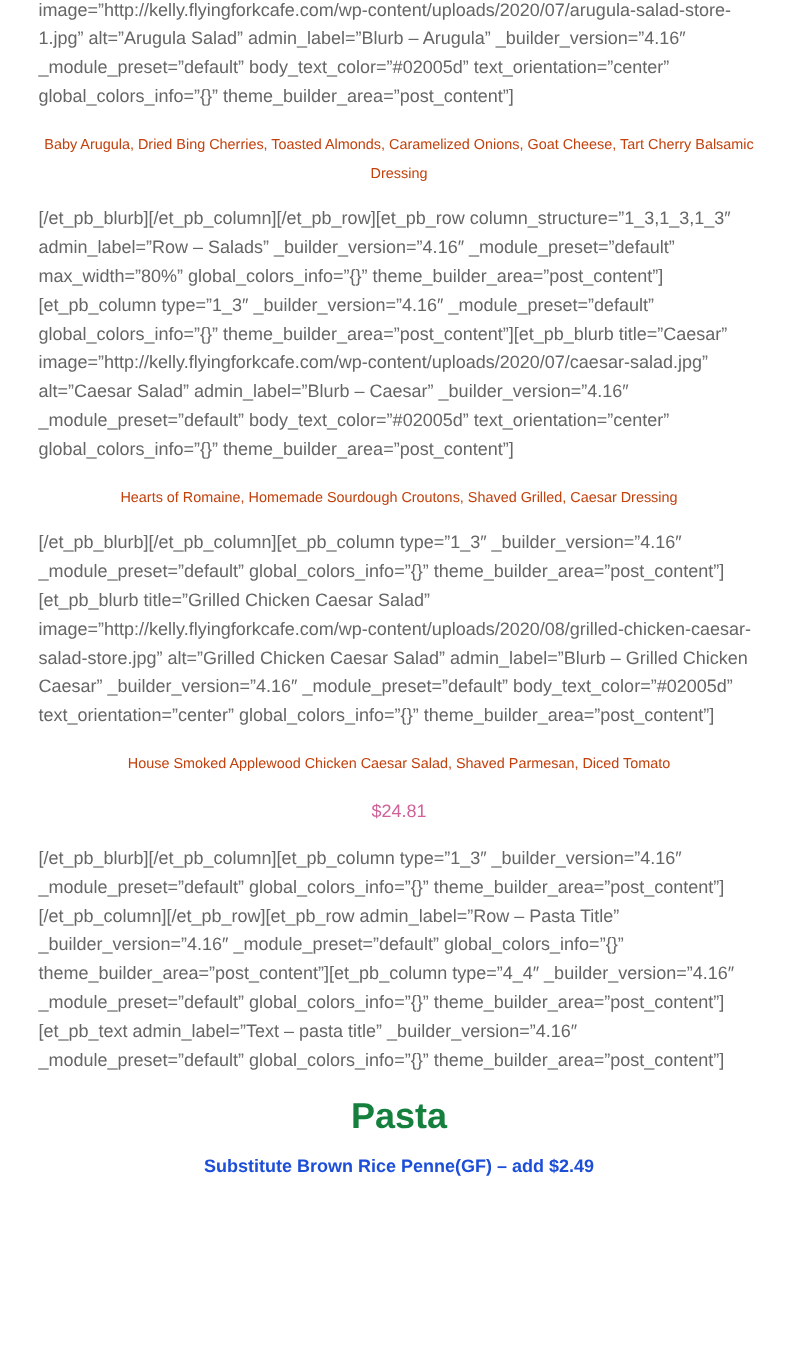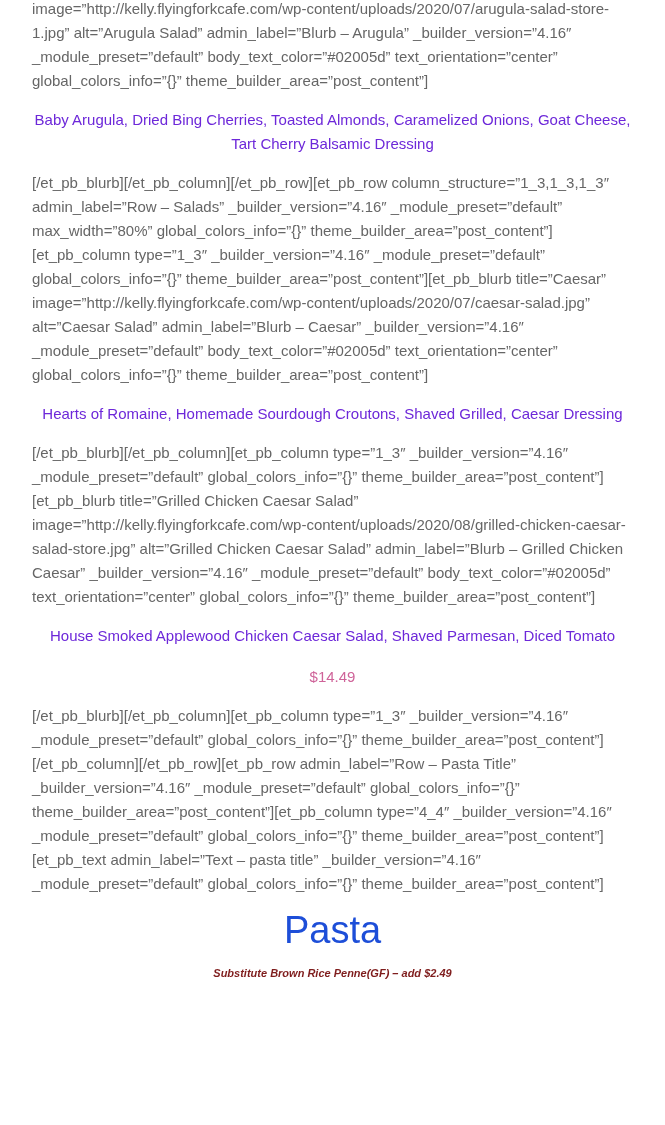--- a/index.html
+++ b/index.html
@@ -22,61 +22,60 @@
   .code {
     color: #666666;
     font-size: 15px;
     line-height: 24px;
     text-align: left;
     margin: 0 0 15px 0;
     overflow-wrap: break-word;
     word-break: break-word;
   }
   .desc {
-    color: #6d28d9;
-    font-size: 15px;
+    color: #c2410c;
+    font-size: 12px;
     line-height: 24px;
     text-align: center;
     margin: 0 0 15px 0;
   }
   .desc.nogap {
     margin-bottom: 17px;
   }
   .price {
     color: #cf6399;
     font-size: 15px;
     line-height: 24px;
     text-align: center;
     margin: 0 0 15px 0;
   }
   .heading {
-    color: #1d4ed8;
-    font-size: 38px;
+    color: #15803d;
+    font-size: 30px;
     line-height: 39px;
-    font-weight: 400;
+    font-weight: 700;
     text-align: center;
     margin: 6px 0 11px 0;
   }
   .note {
-    color: #7f1d1d;
-    font-size: 11px;
+    color: #1d4ed8;
+    font-size: 15px;
     line-height: 24px;
     font-weight: 700;
     text-align: center;
     margin: 0;
-    font-style: italic;
   }
 </style>
 </head>
 <body>
 
 <div class="page">
   <p class="code">image=”http://kelly.flyingforkcafe.com/wp-content/uploads/2020/07/arugula-salad-store-1.jpg” alt=”Arugula Salad” admin_label=”Blurb – Arugula” _builder_version=”4.16″ _module_preset=”default” body_text_color=”#02005d” text_orientation=”center” global_colors_info=”{}” theme_builder_area=”post_content”]</p>
   <p class="desc">Baby Arugula, Dried Bing Cherries, Toasted Almonds, Caramelized Onions, Goat Cheese, Tart Cherry Balsamic Dressing</p>
   <p class="code">[/et_pb_blurb][/et_pb_column][/et_pb_row][et_pb_row column_structure=”1_3,1_3,1_3″ admin_label=”Row – Salads” _builder_version=”4.16″ _module_preset=”default” max_width=”80%” global_colors_info=”{}” theme_builder_area=”post_content”][et_pb_column type=”1_3″ _builder_version=”4.16″ _module_preset=”default” global_colors_info=”{}” theme_builder_area=”post_content”][et_pb_blurb title=”Caesar” image=”http://kelly.flyingforkcafe.com/wp-content/uploads/2020/07/caesar-salad.jpg” alt=”Caesar Salad” admin_label=”Blurb – Caesar” _builder_version=”4.16″ _module_preset=”default” body_text_color=”#02005d” text_orientation=”center” global_colors_info=”{}” theme_builder_area=”post_content”]</p>
   <p class="desc">Hearts of Romaine, Homemade Sourdough Croutons, Shaved Grilled, Caesar Dressing</p>
   <p class="code">[/et_pb_blurb][/et_pb_column][et_pb_column type=”1_3″ _builder_version=”4.16″ _module_preset=”default” global_colors_info=”{}” theme_builder_area=”post_content”][et_pb_blurb title=”Grilled Chicken Caesar Salad” image=”http://kelly.flyingforkcafe.com/wp-content/uploads/2020/08/grilled-chicken-caesar-salad-store.jpg” alt=”Grilled Chicken Caesar Salad” admin_label=”Blurb – Grilled Chicken Caesar” _builder_version=”4.16″ _module_preset=”default” body_text_color=”#02005d” text_orientation=”center” global_colors_info=”{}” theme_builder_area=”post_content”]</p>
   <p class="desc nogap">House Smoked Applewood Chicken Caesar Salad, Shaved Parmesan, Diced Tomato</p>
-  <p class="price">$14.49</p>
+  <p class="price">$24.81</p>
   <p class="code">[/et_pb_blurb][/et_pb_column][et_pb_column type=”1_3″ _builder_version=”4.16″ _module_preset=”default” global_colors_info=”{}” theme_builder_area=”post_content”][/et_pb_column][/et_pb_row][et_pb_row admin_label=”Row – Pasta Title” _builder_version=”4.16″ _module_preset=”default” global_colors_info=”{}” theme_builder_area=”post_content”][et_pb_column type=”4_4″ _builder_version=”4.16″ _module_preset=”default” global_colors_info=”{}” theme_builder_area=”post_content”][et_pb_text admin_label=”Text – pasta title” _builder_version=”4.16″ _module_preset=”default” global_colors_info=”{}” theme_builder_area=”post_content”]</p>
   <h1 class="heading">Pasta</h1>
   <p class="note">Substitute Brown Rice Penne(GF) – add $2.49</p>
 </div>
 
 </body></html>

